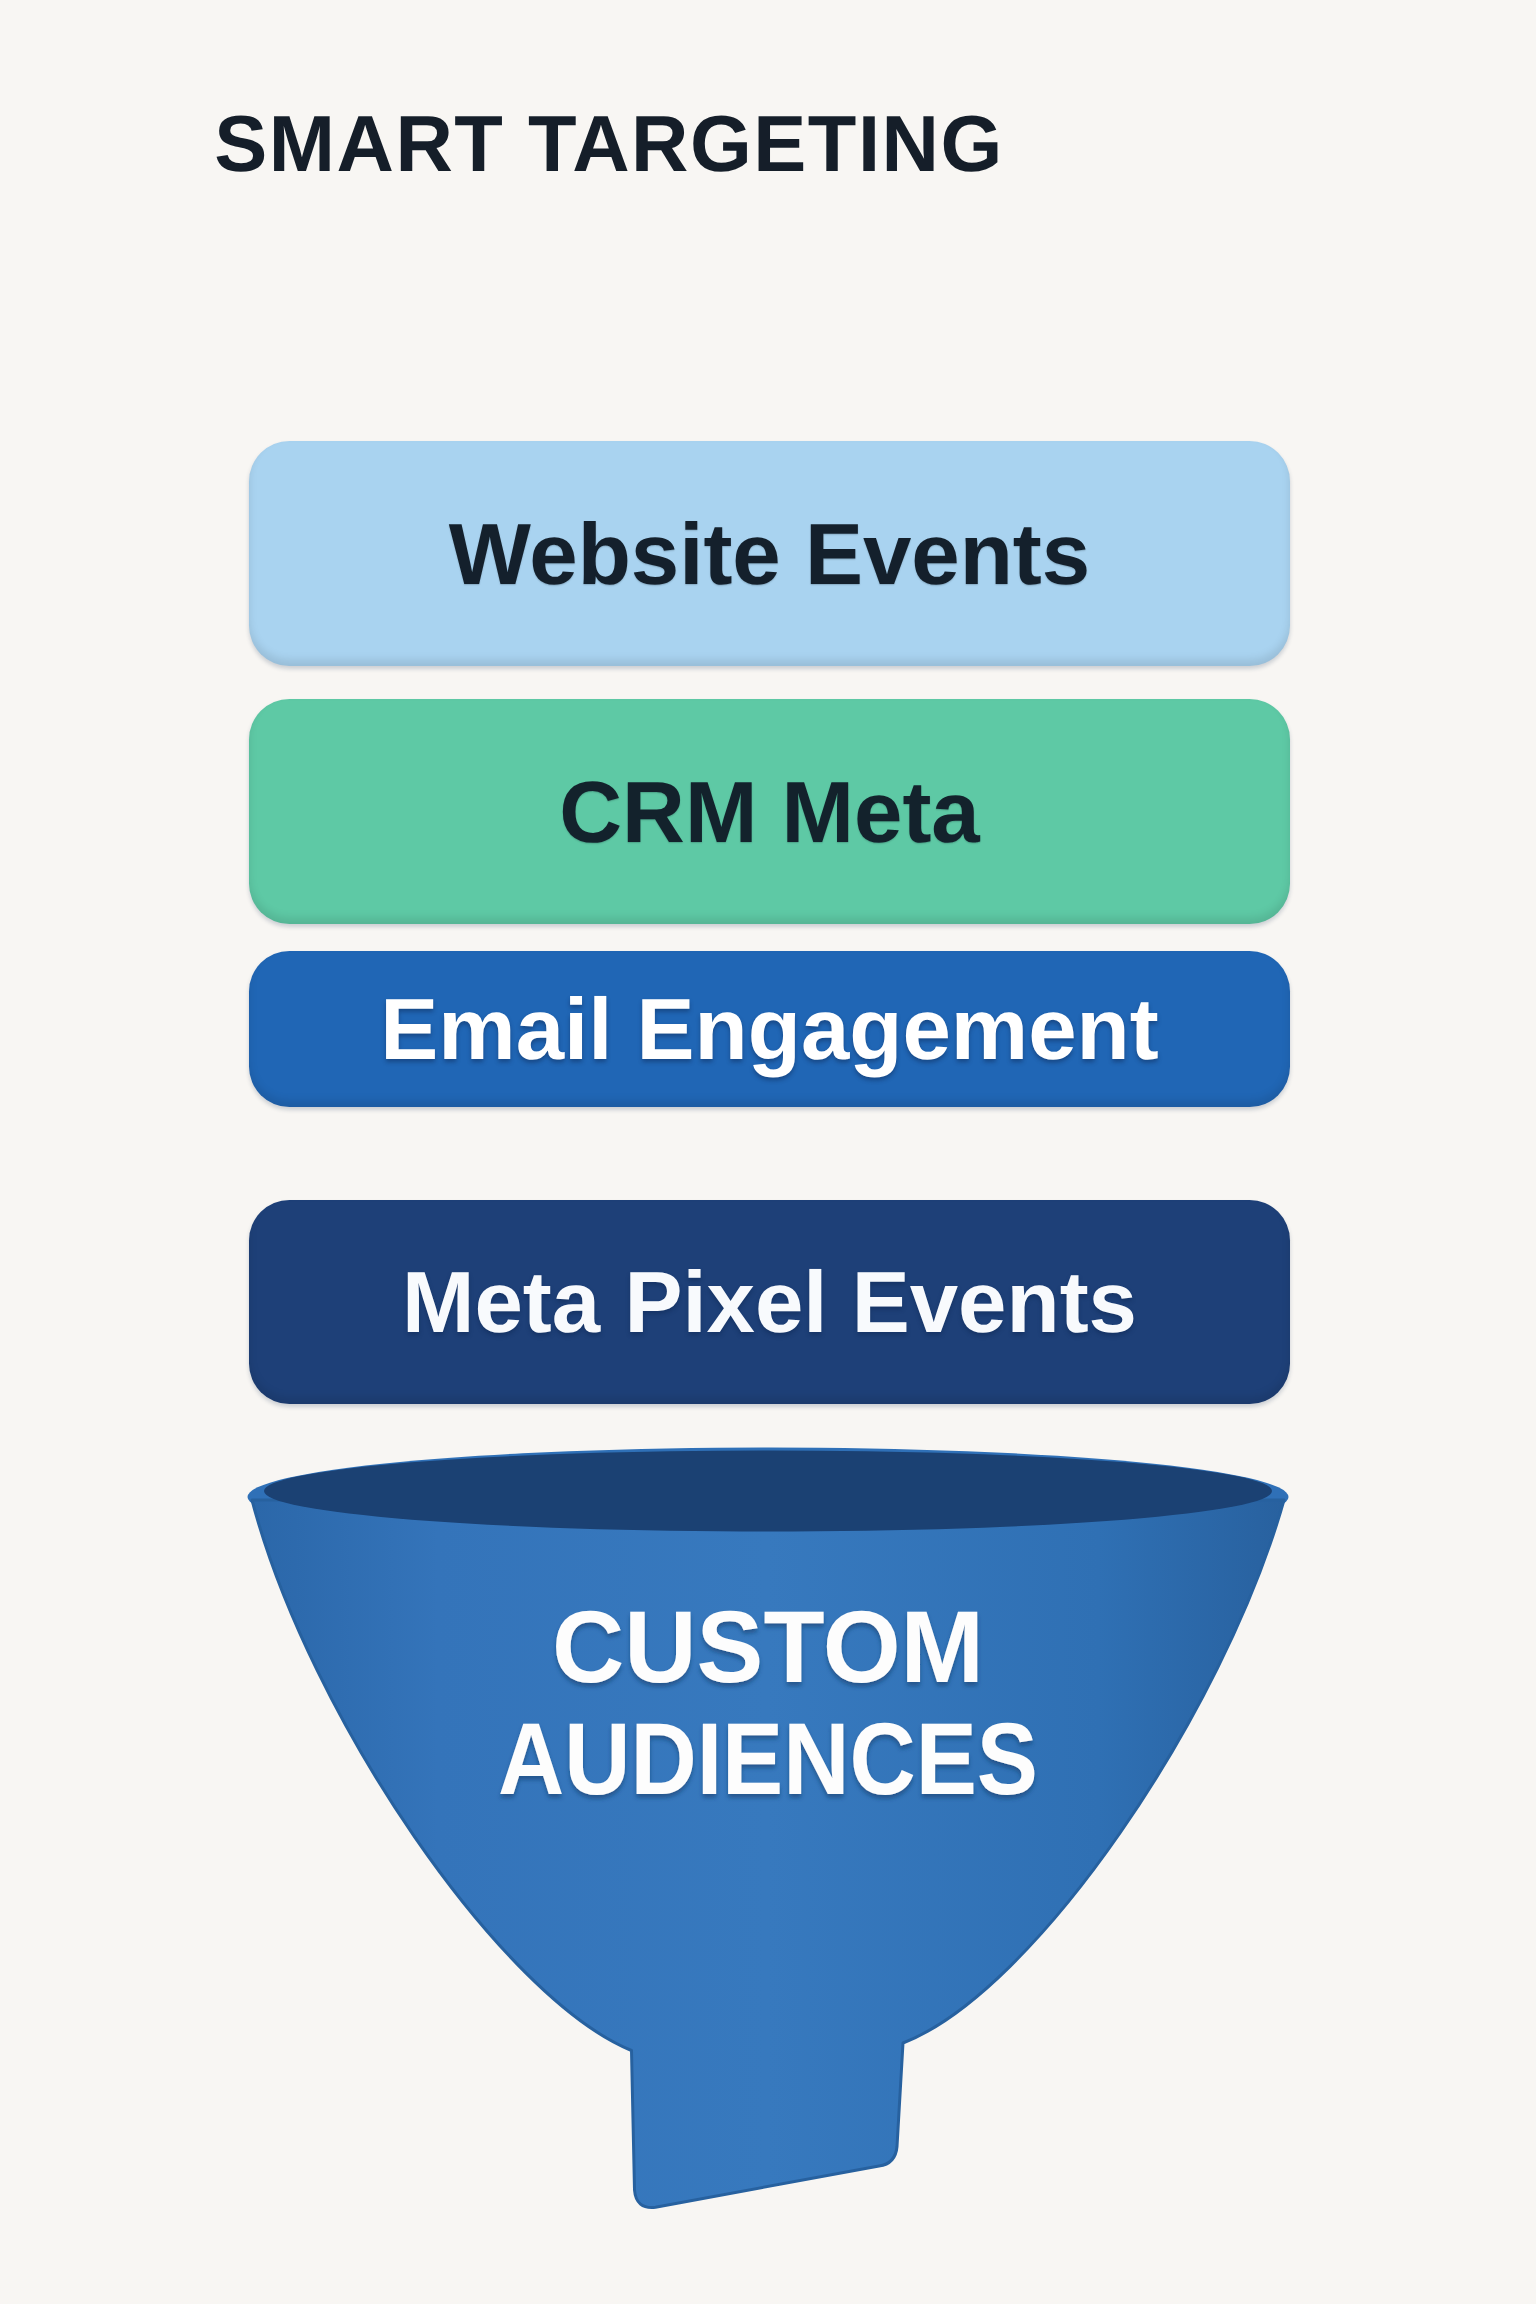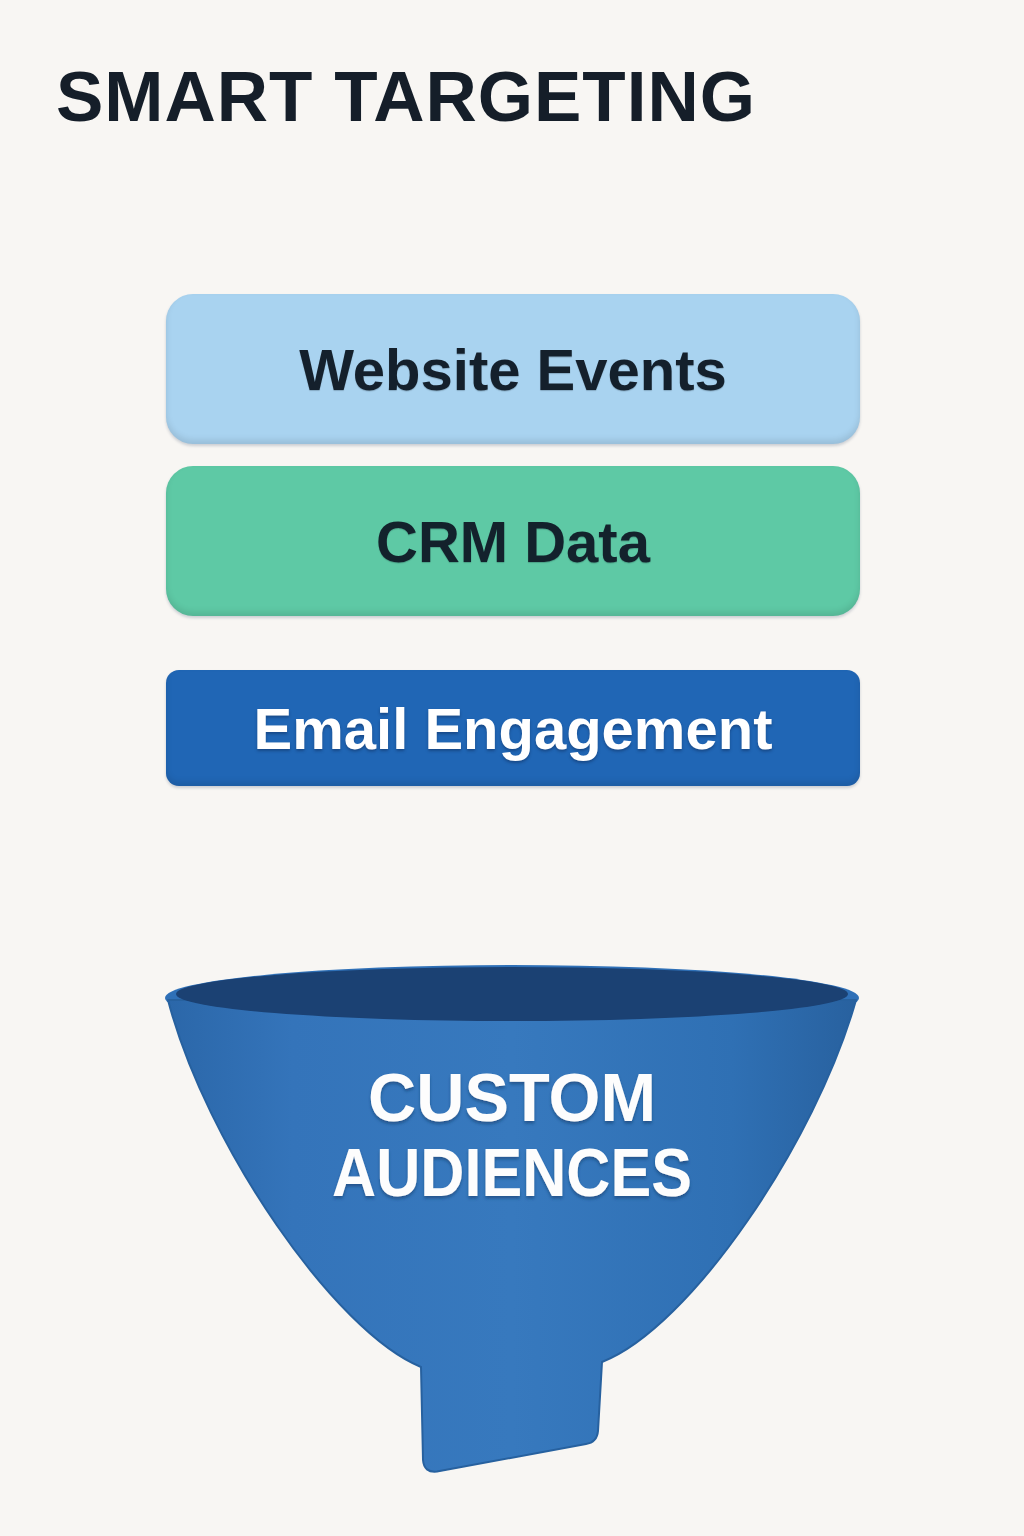--- a/index.html
+++ b/index.html
@@ -13,41 +13,41 @@
     width: 1024px;
     height: 1536px;
     background: #f8f6f3;
   }
   .title {
     position: absolute;
     top: 58px;
     left: 0;
     width: 812px;
     text-align: center;
-    font-size: 71px;
+    font-size: 53px;
     line-height: 77px;
     font-weight: 700;
     letter-spacing: 1px;
     color: #151e29;
   }
   .bar {
     position: absolute;
     left: 166px;
     width: 694px;
     border-radius: 27px;
     display: flex;
     align-items: center;
     justify-content: center;
     font-size: 58px;
     font-weight: 700;
     box-shadow: 0 2px 3px rgba(24, 48, 86, 0.20), inset 0 -4px 6px rgba(0, 0, 0, 0.10);
   }
   .bar-1 { top: 294px; height: 150px; }
   .bar-2 { top: 466px; height: 150px; }
-  .bar-3 { top: 670px; height: 116px; border-radius: 13px; }
+  .bar-3 { top: 634px; height: 104px; }
   .bar-4 { top: 800px; height: 136px; }
   .bar-3 .bar-label, .bar-4 .bar-label { text-shadow: 0 2px 3px rgba(14, 38, 80, 0.45); }
   .bar-1 .bar-label, .bar-2 .bar-label { text-shadow: 0 1px 1px rgba(10, 22, 34, 0.22); text-align: right; }
   .funnel-svg {
     position: absolute;
     top: 950px;
     left: 0;
     width: 1024px;
     height: 586px;
   }
@@ -63,27 +63,30 @@
 
   <h1 class="title" style="color: rgb(21, 30, 41);">
     <span>SMART TARGETING</span><br>
   </h1>
 
   <div class="bar bar-1" style="background: rgb(169, 211, 240); color: rgb(20, 32, 44);">
     <span class="bar-label">Website Events</span>
   </div>
 
   <div class="bar bar-2" style="background: rgb(94, 201, 165); color: rgb(19, 34, 44);">
-    <span class="bar-label">CRM Data</span>
+    <span class="bar-label">CRM Meta</span>
   </div>
 
   <div class="bar bar-3" style="background: rgb(32, 102, 181); color: rgb(255, 255, 255);">
     <span class="bar-label">Email Engagement</span>
   </div>
 
+  <div class="bar bar-4" style="background: rgb(30, 64, 120); color: rgb(248, 250, 253);">
+    <span class="bar-label">Meta Pixel Events</span>
+  </div>
 
   <svg class="funnel-svg" viewBox="0 0 1024 586">
     <defs>
       <linearGradient id="bodyGrad" x1="0" y1="0" x2="1" y2="0">
         <stop offset="0" stop-color="#2b67a9"></stop>
         <stop offset="0.18" stop-color="#3474ba"></stop>
         <stop offset="0.5" stop-color="#3779be"></stop>
         <stop offset="0.82" stop-color="#2f70b4"></stop>
         <stop offset="1" stop-color="#28619f"></stop>
       </linearGradient>

